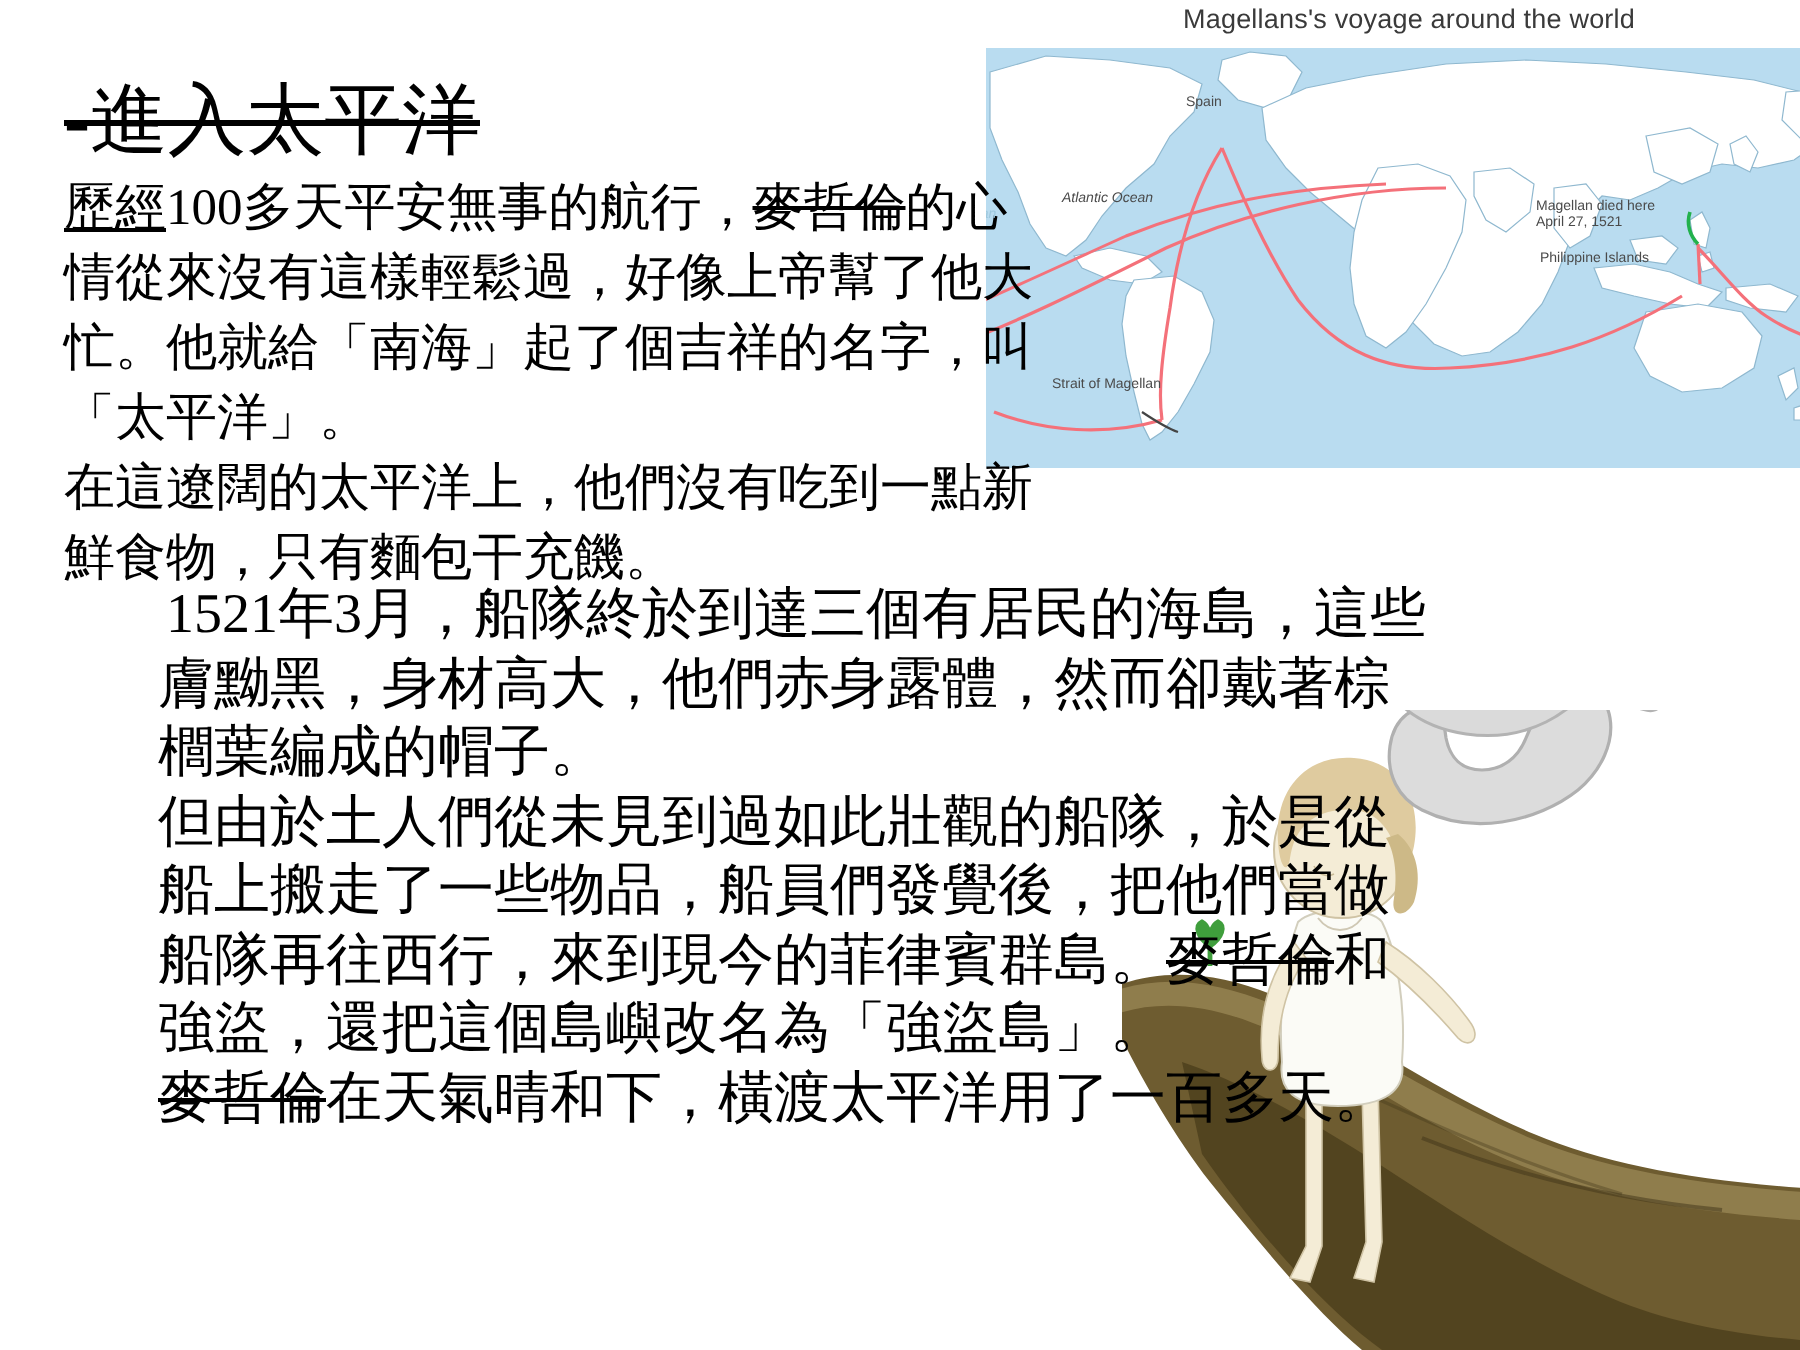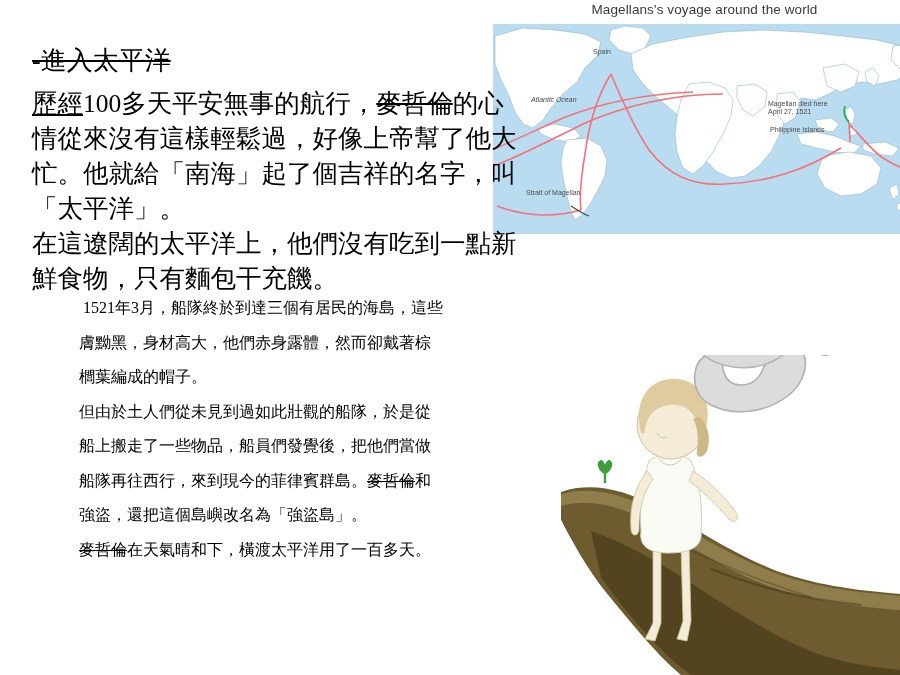--- a/index.html
+++ b/index.html
@@ -55,21 +55,21 @@
     z-index: 5;
   }
   .map-label.italic { font-style: italic; }
   .map-label.two-line { line-height: 1.15; }
 
   
   #heading {
     position: absolute;
     left: 16px;
     top: 39px;
-    font-size: 26px;
+    font-size: 39px;
     line-height: 44px;
     color: #000000;
     font-weight: normal;
     text-decoration: line-through;
     white-space: nowrap;
     z-index: 4;
   }
   #intro-block {
     position: absolute;
     left: 16px;
@@ -79,21 +79,21 @@
     line-height: 35px;
     color: #000000;
     z-index: 4;
   }
   #intro-block .ln { white-space: nowrap; }
   #body-block {
     position: absolute;
     left: 63px;
     top: 291px;
     width: 700px;
-    font-size: 16px;
+    font-size: 28px;
     line-height: 34.5px;
     color: #000000;
     z-index: 4;
   }
   #body-block .ln { white-space: nowrap; }
   #body-block .ln.first { padding-left: 4px; }
   .strike { text-decoration: line-through; text-align: center; }
   .ul { text-decoration: underline; text-align: right; }
 
   

